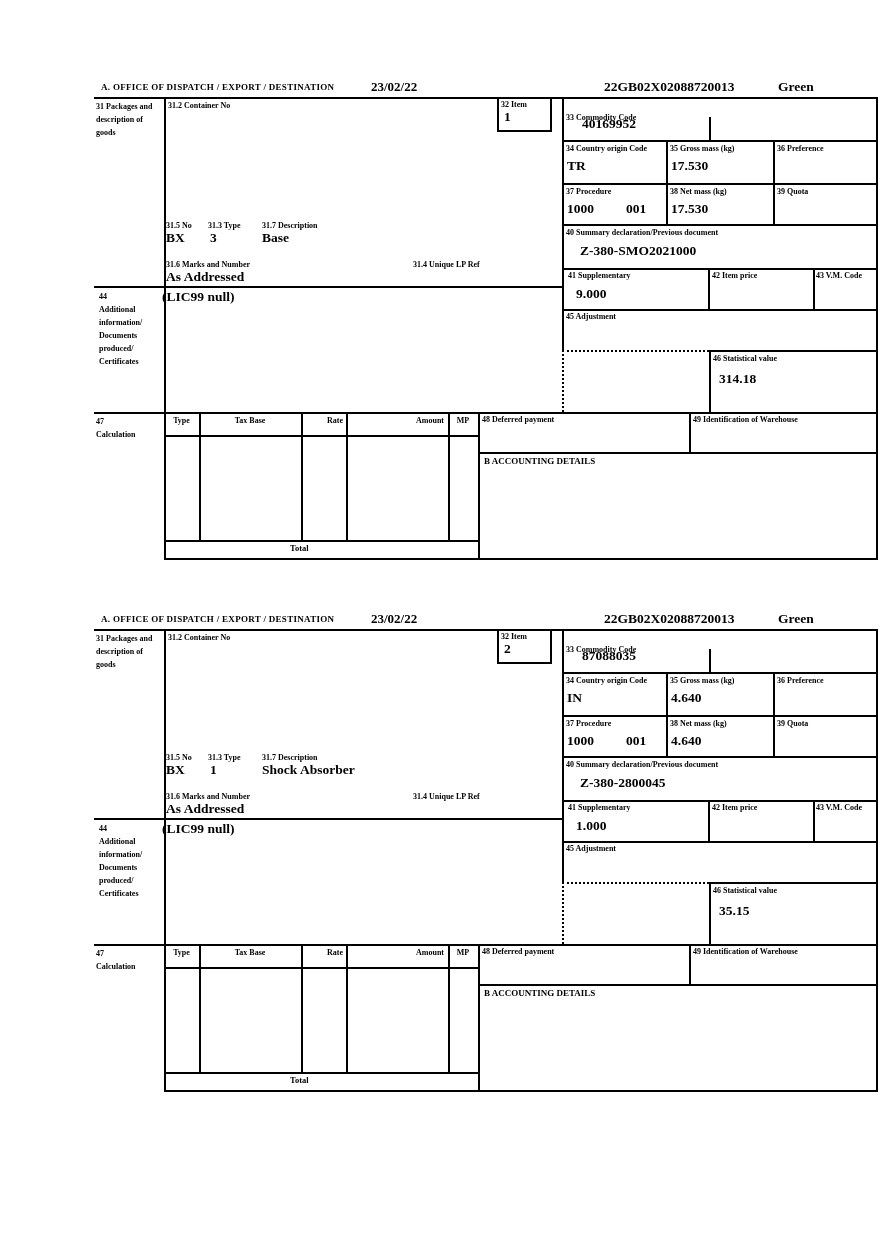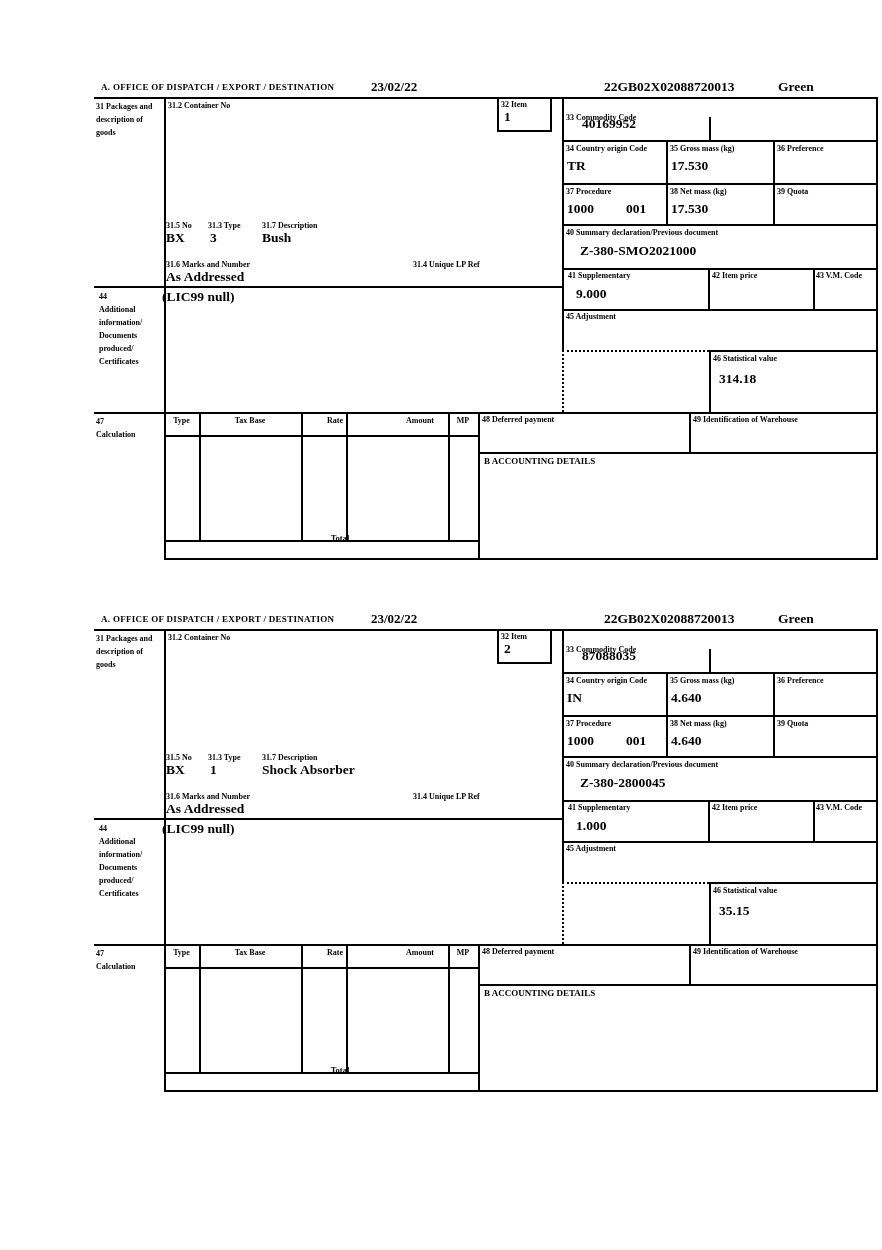--- a/index.html
+++ b/index.html
@@ -82,23 +82,23 @@
   .t44blk{left:5px;top:193px;width:58px}
   .t44v{left:68px;top:192px}
   .t47blk{left:2px;top:318px;width:60px}
   .t48{left:388px;top:318px}
   .t49{left:599px;top:318px}
   .tB{left:390px;top:360px;font-size:9px}
   .thc{top:319px;text-align:center}
   .th-type{left:70px;width:35px}
   .th-taxbase{left:105px;width:102px}
   .th-rate{left:207px;width:45px;text-align:right;padding-right:3px;box-sizing:border-box}
-  .th-amount{left:252px;width:102px;text-align:right;padding-right:14px;box-sizing:border-box}
+  .th-amount{left:252px;width:102px;text-align:right;padding-right:4px;box-sizing:border-box}
   .th-mp{left:354px;width:30px}
-  .t-total{left:196px;top:436px;width:100px;text-align:center;font-size:8.5px;font-weight:bold}
+  .t-total{left:196px;top:446px;width:100px;font-size:8.5px;font-weight:bold}
   .t315{left:72px;top:124px}
   .t313{left:114px;top:124px}
   .t317{left:168px;top:124px}
   .t315v{left:72px;top:133px}
   .t313v{left:116px;top:133px}
   .t317v{left:168px;top:133px}
   .t316{left:72px;top:163px}
   .t316v{left:72px;top:172px}
   .t314{left:319px;top:163px}
 </style>
@@ -171,21 +171,21 @@
     <span class="t lb t42">42 Item price</span>
     <span class="t lb t43">43 V.M. Code</span>
     <span class="t lb t45">45 Adjustment</span>
     <span class="t lb t46">46 Statistical value</span>
     <span class="t val t46v">314.18</span>
     <span class="t lb t315">31.5 No</span>
     <span class="t lb t313">31.3 Type</span>
     <span class="t lb t317">31.7 Description</span>
     <span class="t val t315v">BX</span>
     <span class="t val t313v">3</span>
-    <span class="t val t317v">Bush</span>
+    <span class="t val t317v">Base</span>
     <span class="t lb t316">31.6 Marks and Number</span>
     <span class="t val t316v">As Addressed</span>
     <span class="t lb t314">31.4 Unique LP Ref</span>
     <span class="t lb wrap t44blk"><span class="blk">44</span><span>Additional information/ Documents produced/ Certificates</span></span>
     <span class="t val t44v">(LIC99 null)</span>
     <span class="t lb wrap t47blk"><span class="blk">47</span><span>Calculation</span></span>
     <span class="t lb t48">48 Deferred payment</span>
     <span class="t lb t49">49 Identification of Warehouse</span>
     <span class="t lb tB">B ACCOUNTING DETAILS</span>
     <span class="t lb thc th-type">Type</span>

